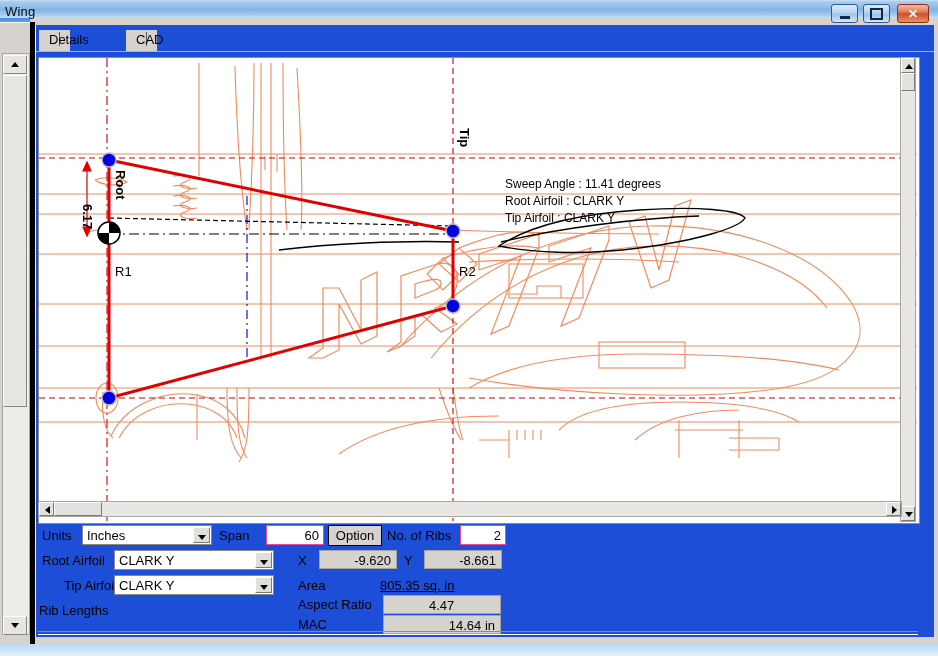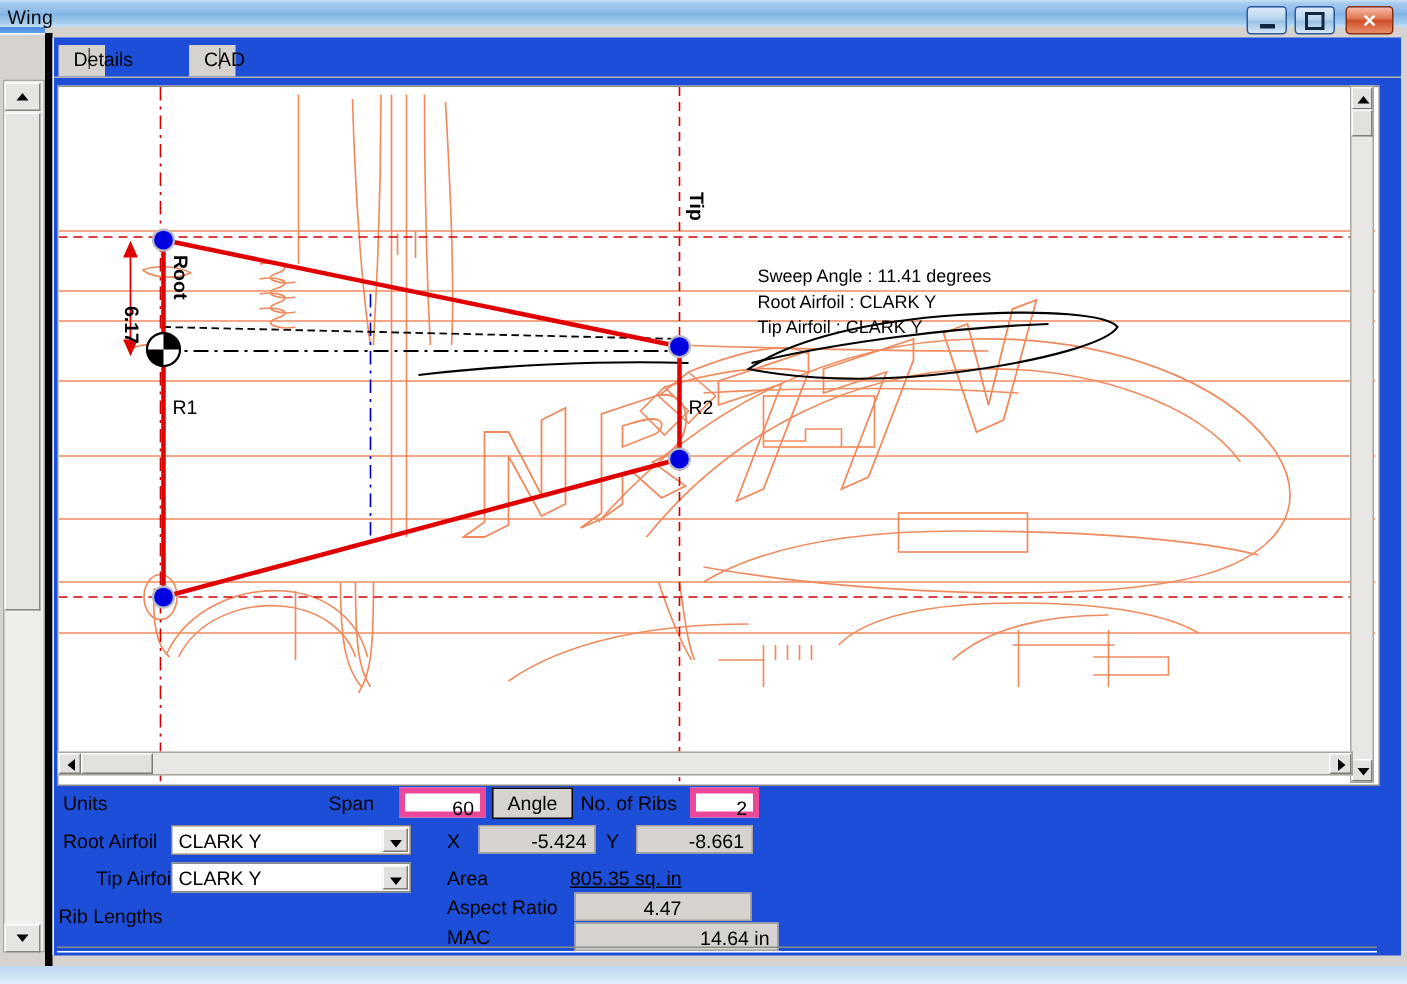--- a/index.html
+++ b/index.html
@@ -74,21 +74,21 @@
     border:1px solid #a9a6a0;box-sizing:border-box;}
   .sb-arrow{position:absolute;background:#e3e1dd;border:1px solid #fff;
     border-right-color:#7e7b76;border-bottom-color:#7e7b76;box-sizing:border-box;cursor:pointer;}
   .sb-thumb{position:absolute;background:#e3e1dd;border:1px solid #fff;
     border-right-color:#7e7b76;border-bottom-color:#7e7b76;box-sizing:border-box;cursor:pointer;}
   .tri{position:absolute;width:0;height:0;}
 
   
   #form{position:absolute;left:2px;top:498px;width:880px;height:104px;}
   .lbl{position:absolute;font-size:13px;color:#000;white-space:nowrap;}
-  .field{position:absolute;background:#fff;border:4px solid #ec4899;box-sizing:border-box;
+  .field{position:absolute;background:#fff;border:1px solid #ec4899;box-sizing:border-box;
     font-size:13px;color:#000;}
   .field .v{position:absolute;right:4px;top:2px;}
   .combo{position:absolute;background:#fff;border:1px solid #8a8780;box-sizing:border-box;
     font-size:13px;color:#000;cursor:pointer;}
   .combo .txt{position:absolute;left:4px;top:2px;}
   .combo .btn{position:absolute;right:1px;top:1px;width:17px;bottom:1px;
     background:#e1dfdb;border:1px solid #fff;border-right-color:#7e7b76;border-bottom-color:#7e7b76;
     box-sizing:border-box;}
   .combo .btn .tri{left:4px;top:7px;border-left:4px solid transparent;border-right:4px solid transparent;border-top:5px solid #000;}
   .ro{position:absolute;background:#d6d3ce;border:1px solid #a6a39d;box-sizing:border-box;font-size:13px;color:#000;}
@@ -317,44 +317,50 @@
       </div>
       <div class="sb-thumb" style="left:15px;top:0;width:48px;height:14px;"></div>
       <div class="sb-arrow" style="right:0;top:0;width:15px;height:14px;">
         <div class="tri" style="left:5px;top:3px;border-top:4px solid transparent;border-bottom:4px solid transparent;border-left:5px solid #000;"></div>
       </div>
     </div>
 
     <div id="form">
 
       <div class="lbl" style="left:4px;top:5px;">Units</div>
+      <div class="combo" style="left:44px;top:2px;width:130px;height:20px;">
+        <span class="txt">Inches</span>
+        <span class="btn">
+            <i class="tri"></i>
+          </span>
+      </div>
 
       <div class="lbl" style="left:181px;top:5px;">Span</div>
       <div class="field" style="left:228px;top:2px;width:58px;height:20px;">
         <span class="v">60</span>
       </div>
 
-      <div id="btn-option" style="left:290px;top:2px;width:54px;height:21px;">Angle</div>
+      <div id="btn-option" style="left:290px;top:2px;width:54px;height:21px;">Option</div>
 
       <div class="lbl" style="left:349px;top:5px;">No. of Ribs</div>
       <div class="field" style="left:422px;top:2px;width:46px;height:20px;">
         <span class="v">2</span>
       </div>
 
       <div class="lbl" style="left:4px;top:30px;">Root Airfoil</div>
       <div class="combo" style="left:76px;top:27px;width:160px;height:20px;">
         <span class="txt">CLARK Y</span>
         <span class="btn">
             <i class="tri"></i>
           </span>
       </div>
 
       <div class="lbl" style="left:260px;top:30px;">X</div>
       <div class="ro" style="left:281px;top:27px;width:78px;height:19px;">
-        <span class="v">-5.424</span>
+        <span class="v">-9.620</span>
       </div>
       <div class="lbl" style="left:366px;top:30px;">Y</div>
       <div class="ro" style="left:386px;top:27px;width:78px;height:19px;">
         <span class="v">-8.661</span>
       </div>
 
       <div class="lbl" style="left:26px;top:55px;">Tip Airfoil</div>
       <div class="combo" style="left:76px;top:52px;width:160px;height:20px;">
         <span class="txt">CLARK Y</span>
         <span class="btn">
@@ -366,21 +372,21 @@
       <div class="flat" style="left:342px;top:55px;">805.35 sq. in</div>
 
       <div class="lbl" style="left:1px;top:80px;">Rib Lengths</div>
 
       <div class="lbl" style="left:260px;top:74px;">Aspect Ratio</div>
       <div class="ro" style="left:345px;top:72px;width:118px;height:19px;">
         <span class="v" style="right:auto;left:45px;">4.47</span>
       </div>
 
       <div class="lbl" style="left:260px;top:94px;">MAC</div>
-      <div class="ro" style="left:345px;top:92px;width:136px;height:19px;">
+      <div class="ro" style="left:345px;top:92px;width:118px;height:19px;">
         <span class="v">14.64 in</span>
       </div>
     </div>
 
     <div id="statusline"></div>
   </div>
 </div>
 
 <div id="bottom-strip"></div>
 

